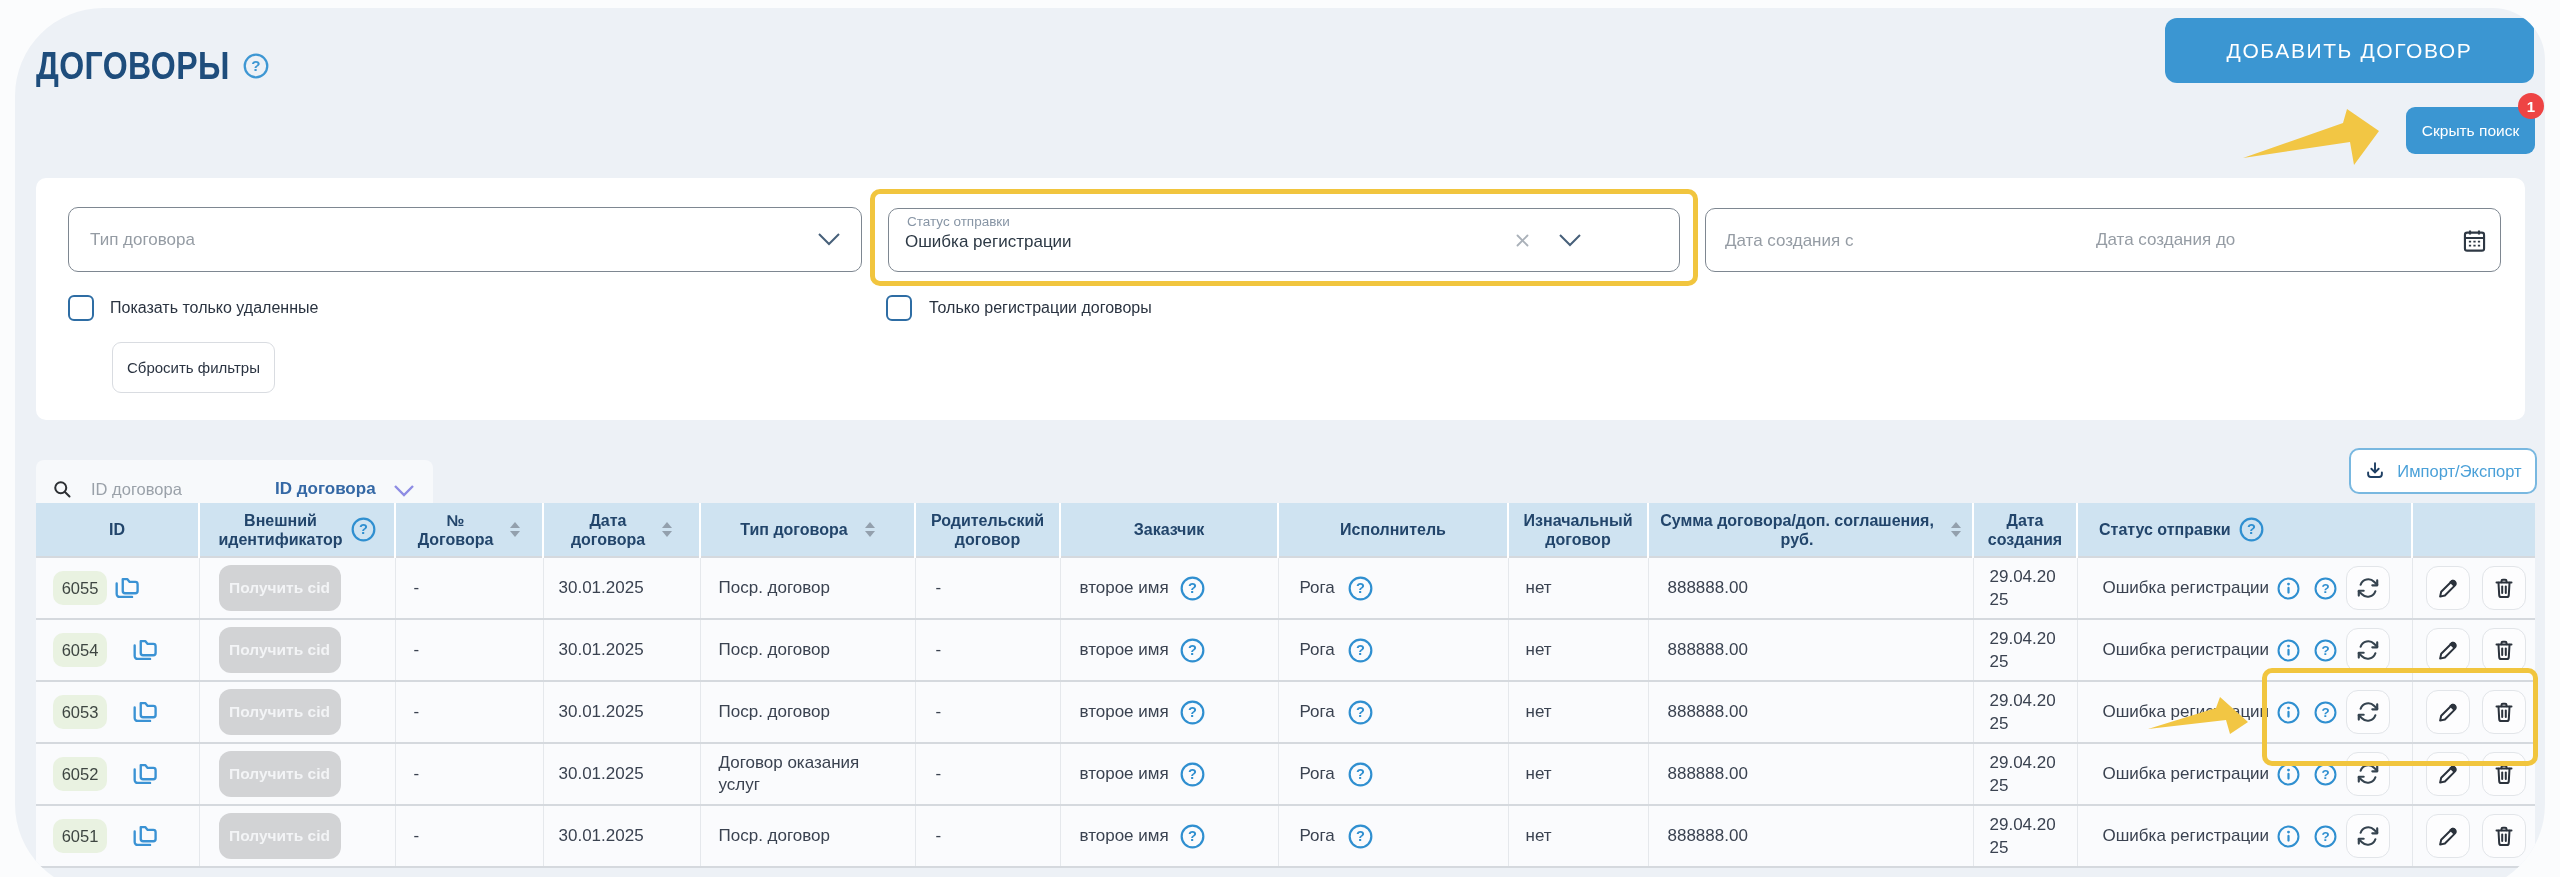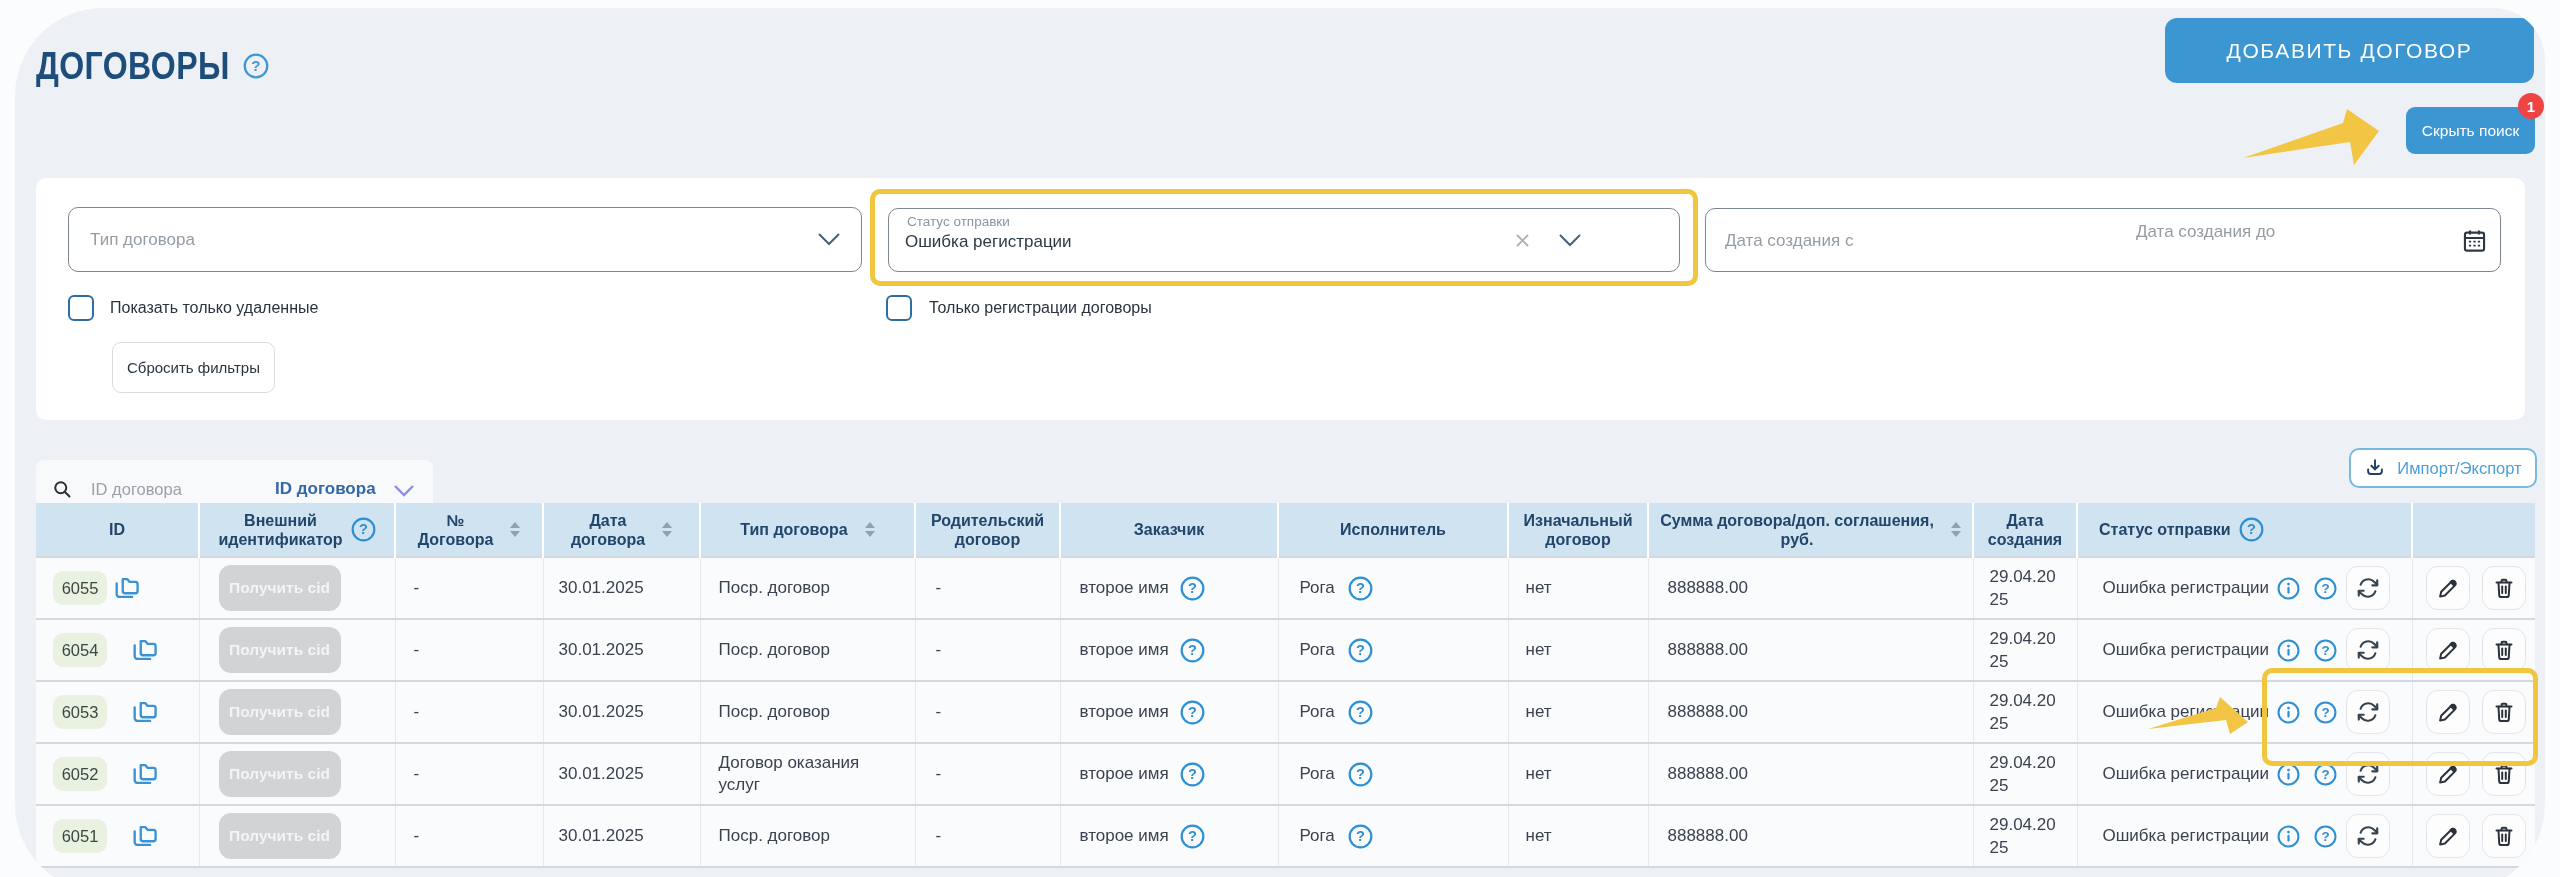--- a/index.html
+++ b/index.html
@@ -12,21 +12,21 @@
 .btn-hide{left:2406px;top:107px;width:129px;height:47px;background:#3b96d2;border-radius:9px;color:#fff;font-size:15.5px;display:flex;align-items:center;justify-content:center;}
 .badge{left:2518px;top:93px;width:26px;height:26px;background:#ee4444;border-radius:50%;color:#fff;font-size:15px;font-weight:700;display:flex;align-items:center;justify-content:center;z-index:5;}
 .panel{left:36px;top:178px;width:2489px;height:242px;background:#fff;border-radius:10px;}
 .fld{position:absolute;border:1.5px solid #7e8791;border-radius:10px;background:#fff;}
 .ph{color:#959ca4;font-size:17px;}
 .ylw{position:absolute;border:5px solid #f1c53e;border-radius:10px;z-index:6;}
 .cb{position:absolute;width:26px;height:26px;border:2px solid #2e6da4;border-radius:6px;background:#fff;}
 .cblab{position:absolute;font-size:16px;color:#2a3340;}
 .btn-reset{left:31px;top:164px;width:163px;height:51px;border:1.5px solid #d9dce1;border-radius:9px;background:#fff;font-size:15px;font-weight:400;color:#2b3442;display:flex;align-items:center;justify-content:center;margin-left:45px;}
 .searchbox{left:36px;top:460px;width:397px;height:56px;background:#f7f9fb;border-radius:8px 8px 0 0;}
-.btn-imp{left:2349px;top:448px;width:188px;height:40px;background:#fff;border:2px solid #79b8e0;border-radius:10px;display:flex;align-items:center;justify-content:center;gap:11px;color:#4aa0d8;font-size:16.5px;}
+.btn-imp{left:2349px;top:448px;width:188px;height:46px;background:#fff;border:2px solid #79b8e0;border-radius:10px;display:flex;align-items:center;justify-content:center;gap:11px;color:#4aa0d8;font-size:16.5px;}
 table.grid{position:absolute;left:36px;top:503px;width:2499px;border-collapse:collapse;table-layout:fixed;}
 table.grid th{background:#cfe3f1;height:54px;font-size:16px;font-weight:600;color:#22456b;text-align:center;vertical-align:middle;line-height:19px;border-right:2px solid #fff;padding:0;}
 table.grid th:last-child{border-right:none;}
 table.grid td{background:#fafbfd;height:62px;border-top:2px solid #d5d9de;border-right:1.5px solid #e5e8ec;font-size:17px;color:#3a4250;vertical-align:middle;padding:0;}
 table.grid td:last-child{border-right:none;}
 table.grid tr.last td{border-bottom:2px solid #d5d9de;}
 .idb{display:inline-block;width:54px;height:34px;background:#e9f2e1;border-radius:10px;text-align:center;line-height:34px;font-size:16.5px;color:#3e4642;}
 .cid{width:122px;height:46px;background:#d2d3d5;border-radius:12px;color:#f3f4f6;font-size:15.5px;font-weight:600;display:flex;align-items:center;justify-content:center;}
 .icobtn{width:44px;height:44px;background:#fdfdfe;border:1.5px solid #e2e5e9;border-radius:12px;display:flex;align-items:center;justify-content:center;flex:none;}
 .sorter{display:inline-block;vertical-align:middle;margin-left:9px;}
@@ -72,21 +72,21 @@
   <svg class="abs" style="left:1479px;top:55px;" width="15" height="15" viewBox="0 0 18 18" stroke="#aab1b9" stroke-width="2.2" stroke-linecap="round">
           <line x1="3" y1="3" x2="15" y2="15"></line>
           <line x1="15" y1="3" x2="3" y2="15"></line>
         </svg>
   <svg class="abs" style="left:1520px;top:52px;" width="28" height="20" viewBox="0 0 28 20" fill="none" stroke="#47607a" stroke-width="2">
           <polyline points="4,5 14,15 24,5"></polyline>
         </svg>
 
   <div class="fld" style="left:1669px;top:30px;width:796px;height:64px;"></div>
   <div class="abs ph" style="left:1689px;top:53px;">Дата создания с</div>
-  <div class="abs ph" style="left:2060px;top:44px;margin-left:40px;">Дата создания до</div>
+  <div class="abs ph" style="left:2060px;top:52px;">Дата создания до</div>
   <svg class="abs" style="left:2425px;top:49px;" width="27" height="27" viewBox="0 0 24 24" fill="none" stroke="#2e3844" stroke-width="1.9">
           <rect x="3.5" y="5" width="17" height="16" rx="2"></rect>
           <line x1="3.5" y1="9.8" x2="20.5" y2="9.8"></line>
           <line x1="8" y1="3" x2="8" y2="6.6"></line>
           <line x1="16" y1="3" x2="16" y2="6.6"></line>
           <g stroke-width="1.6">
             <line x1="7" y1="13" x2="9" y2="13"></line>
             <line x1="11" y1="13" x2="13" y2="13"></line>
             <line x1="15" y1="13" x2="17" y2="13"></line>
             <line x1="7" y1="16.5" x2="9" y2="16.5"></line>

